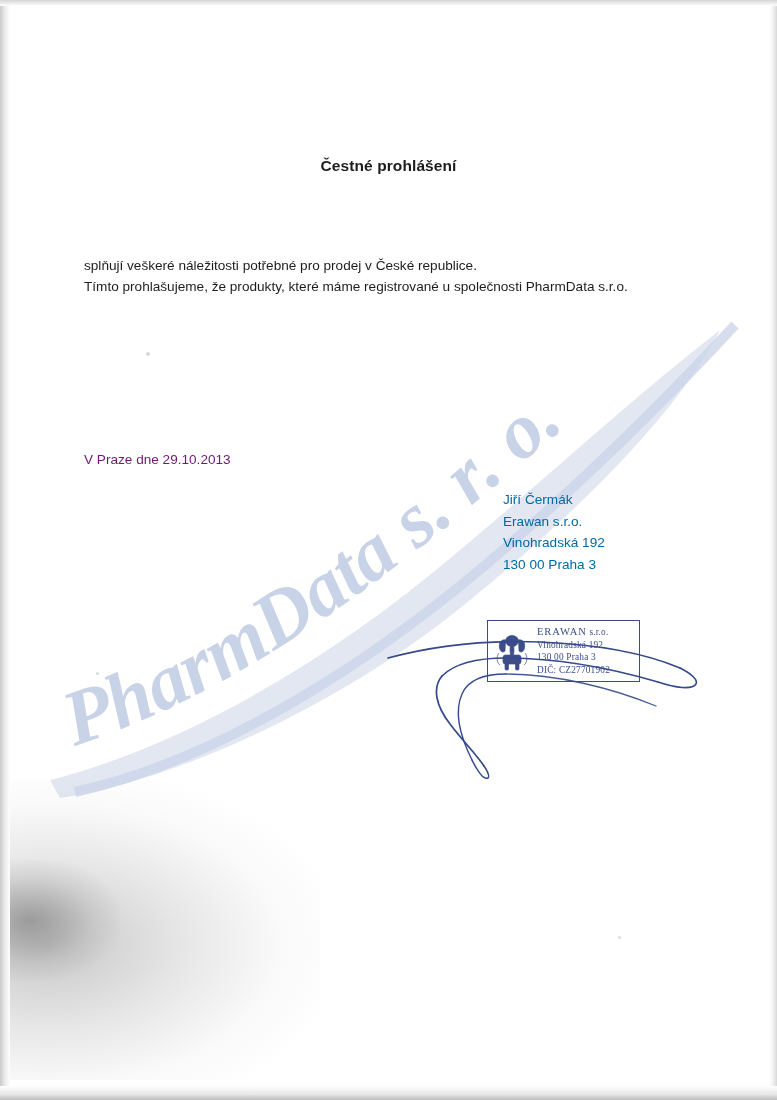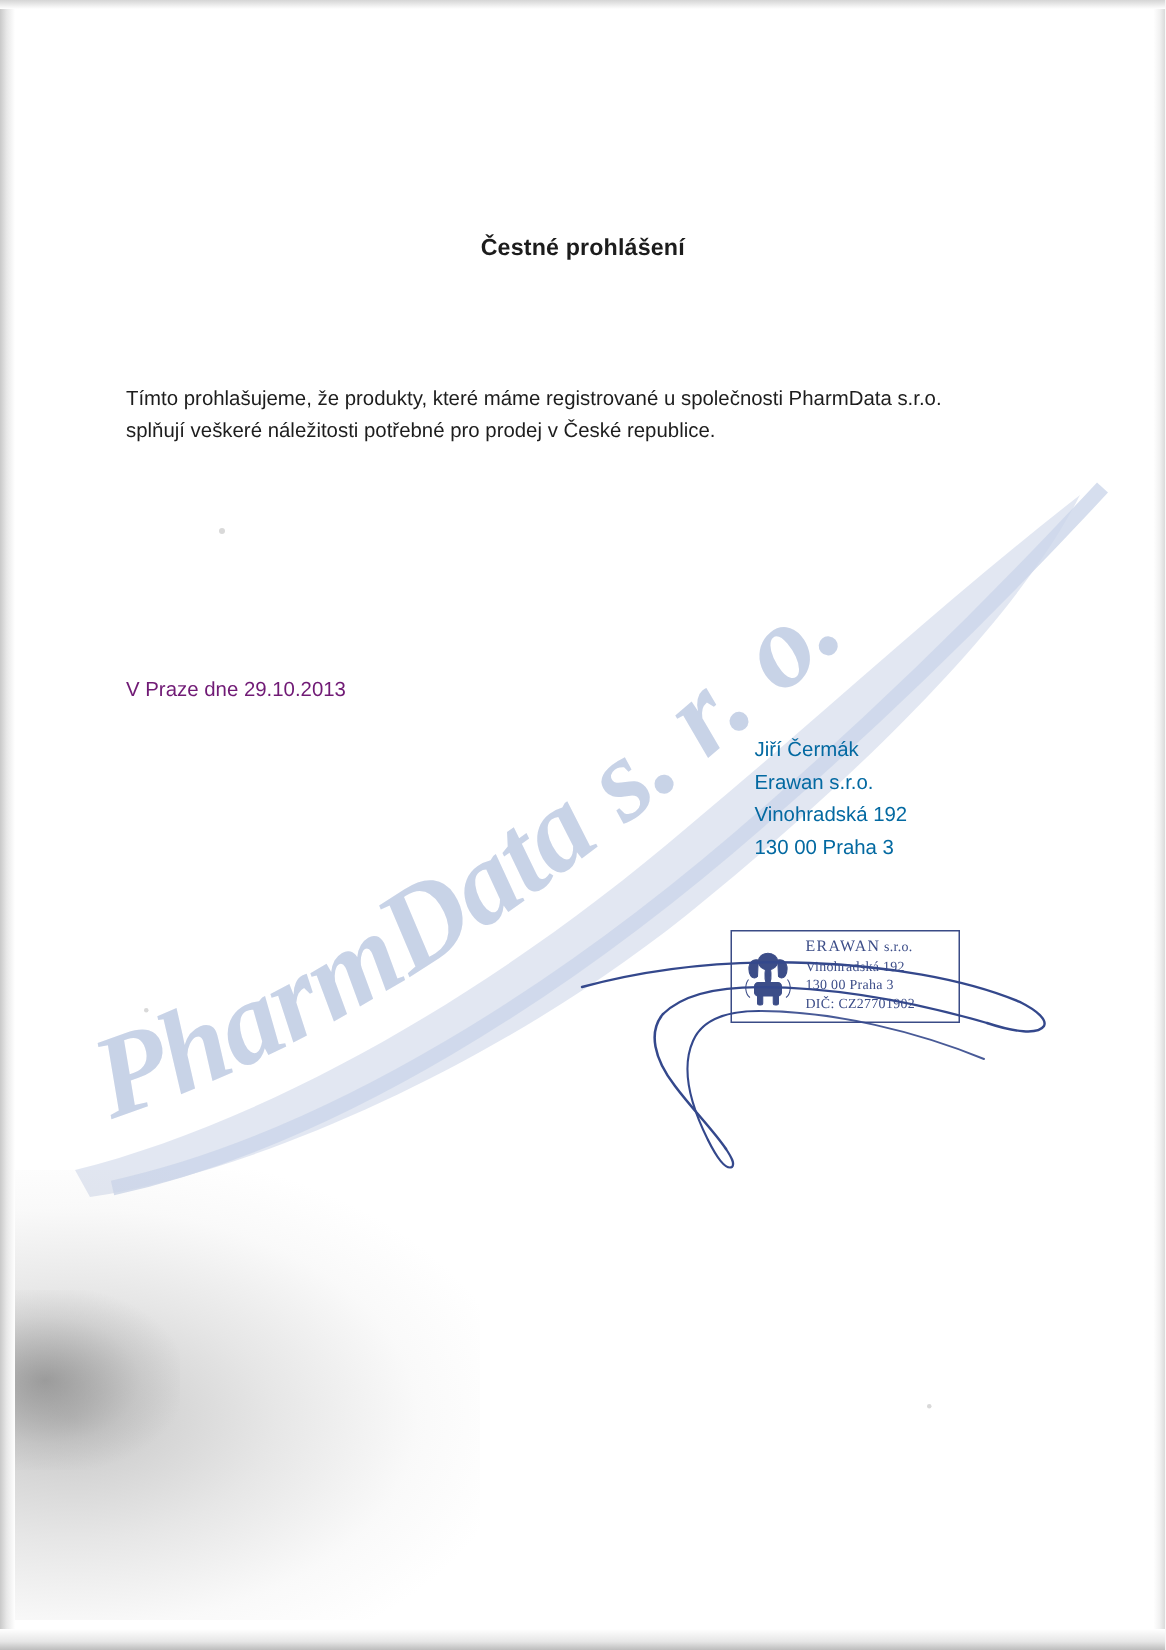--- a/index.html
+++ b/index.html
@@ -176,22 +176,22 @@
       <path d="M 55,512 C 200,480 360,380 500,255 C 580,185 650,115 715,45" stroke="#ccd6ea" stroke-width="10" fill="none" opacity="0.8"></path>
       <text font-family="Liberation Serif, serif" font-size="78" font-style="italic" font-weight="bold" fill="#c6d1e6" opacity="0.95">
         <textPath href="#wmpath" startOffset="2%">PharmData s. r. o.</textPath>
       </text>
     </svg>
   </div>
 
   <div class="doc-title">Čestné prohlášení</div>
 
   <div class="doc-body">
+    <div>splňují veškeré náležitosti potřebné pro prodej v České republice.</div>
     <div>Tímto prohlašujeme, že produkty, které máme registrované u společnosti PharmData s.r.o.</div>
-    <div>splňují veškeré náležitosti potřebné pro prodej v České republice.</div>
   </div>
 
   <div class="doc-date">V Praze dne 29.10.2013</div>
 
   <div class="signer-block">
     <div>Jiří Čermák</div>
     <div>Erawan s.r.o.</div>
     <div>Vinohradská 192</div>
     <div>130 00  Praha 3</div>
   </div>

